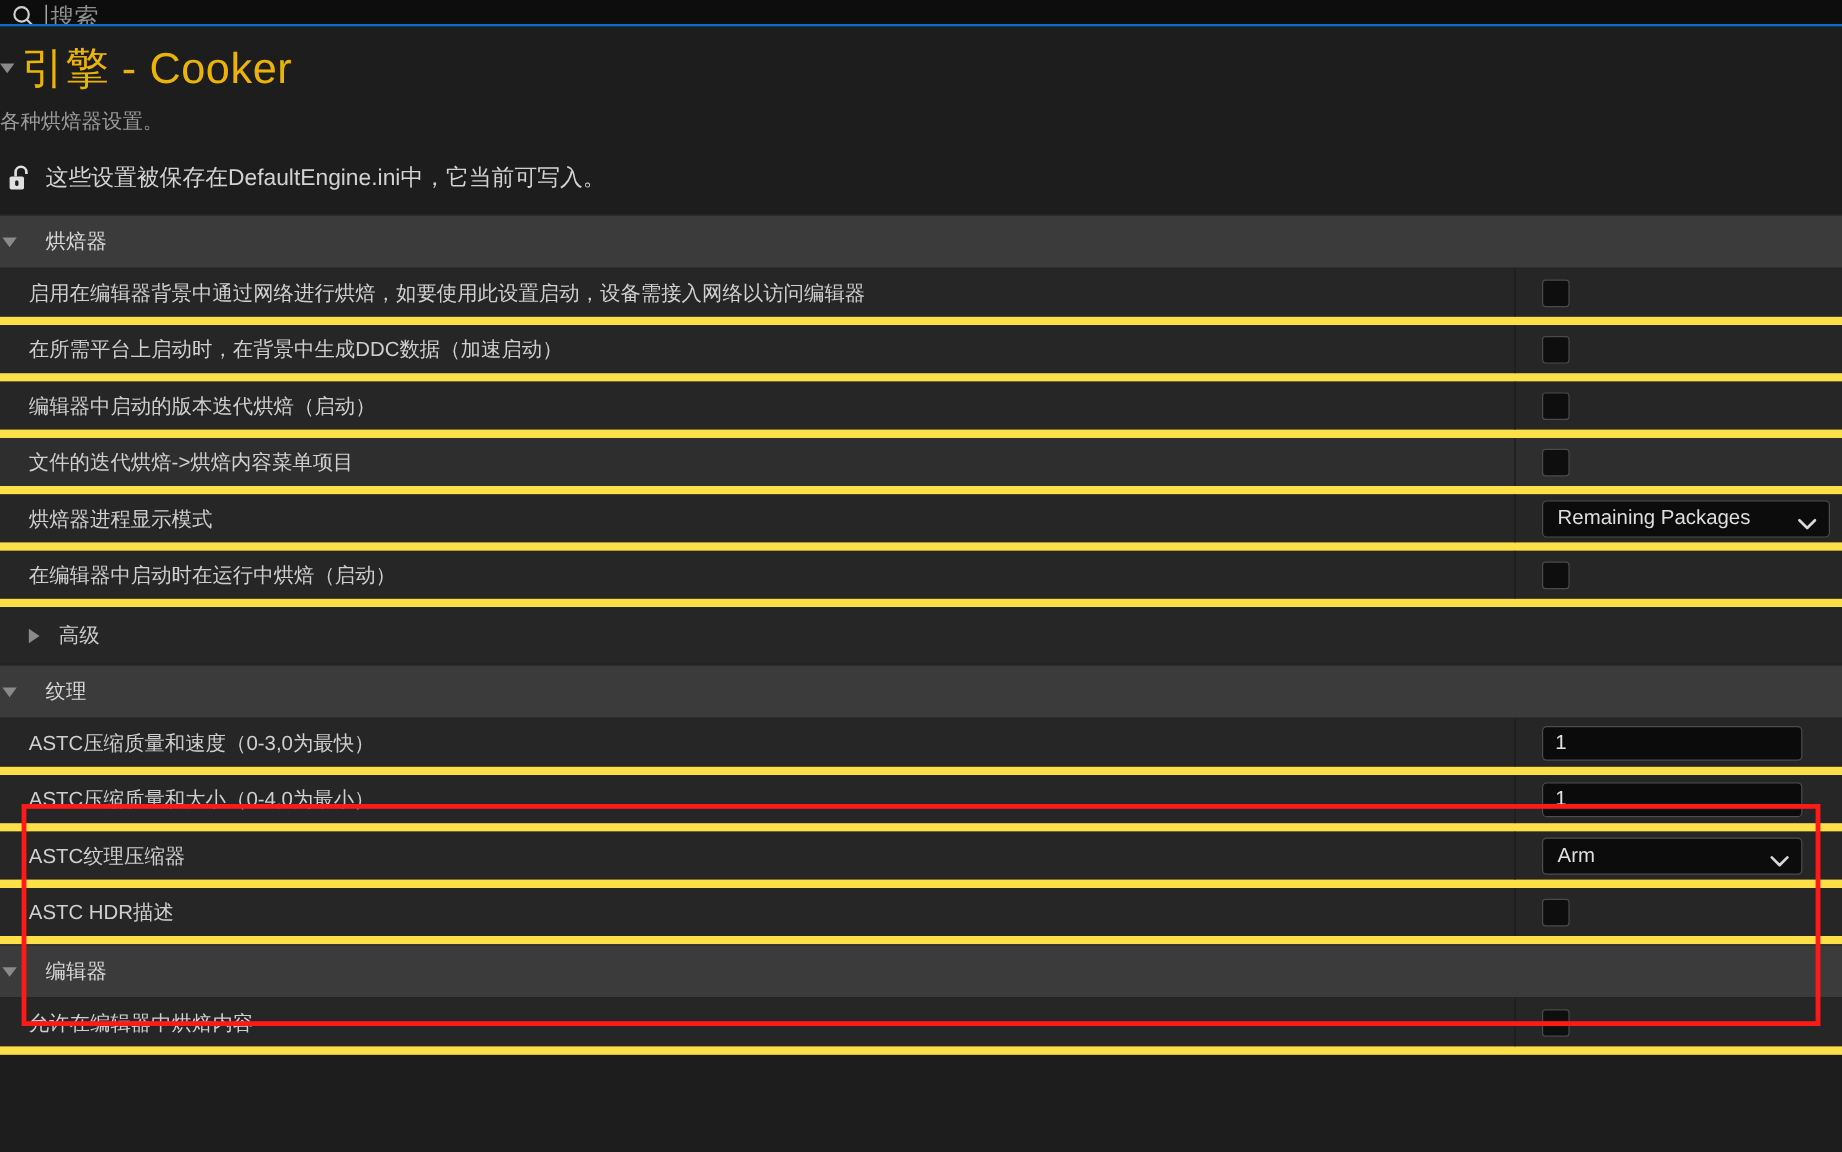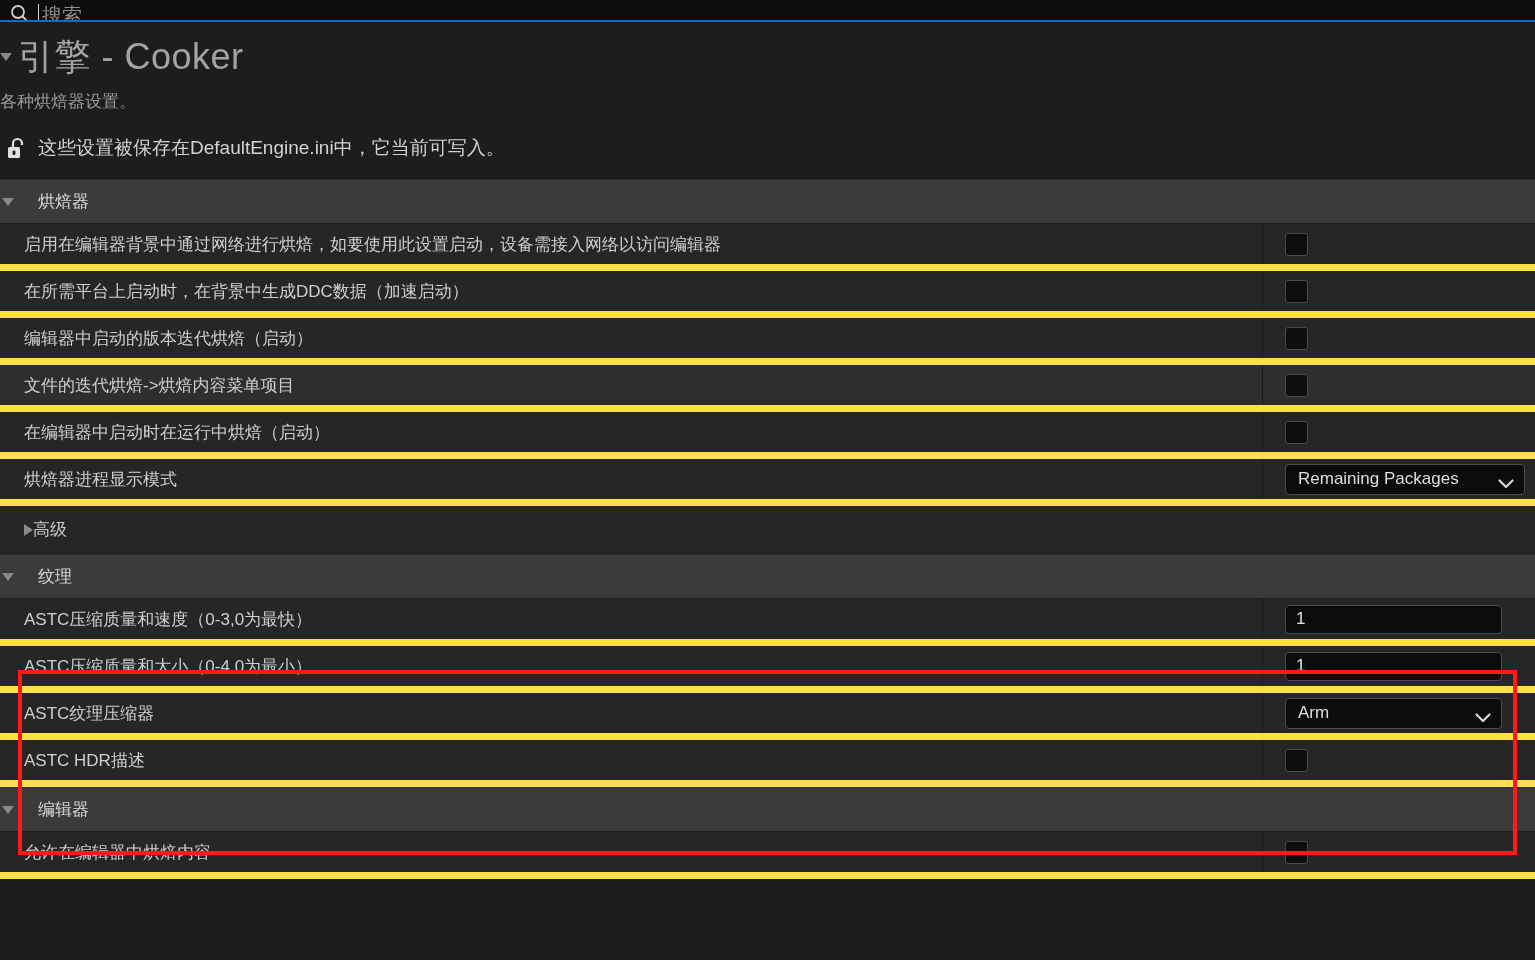--- a/index.html
+++ b/index.html
@@ -71,21 +71,21 @@
     border-bottom: 0;
   }
   .tri.right {
     border-left: 9px solid #8a8a8a;
     border-top: 6px solid transparent;
     border-bottom: 6px solid transparent;
     border-right: 0;
   }
   .page-title {
     font-size: 36px;
-    color: #a3a3a3;
+    color: #eab308;
     font-weight: 400;
     letter-spacing: 0.5px;
     line-height: 46px;
     margin-left: 6px;
   }
   .page-subtitle {
     font-size: 17px;
     color: #9a9a9a;
     margin: 10px 0 0 0;
   }
@@ -149,20 +149,21 @@
     display: flex;
     height: 48px;
     align-items: center;
     background: #262626;
     border-bottom: 1px solid #222222;
     padding-left: 24px;
   }
   .adv-row .label {
     font-size: 17px;
     color: #cacaca;
+    margin-left: 16px;
   }
 
   
   .checkbox {
     width: 23px; height: 23px;
     background: #0e0e0e;
     border: 1px solid #4a4a4a;
     border-radius: 3px;
   }
   .numinput {
@@ -261,36 +262,36 @@
         <span class="checkbox"></span>
       </span>
     </div>
     <div class="prop-row alt">
       <span class="name">文件的迭代烘焙-&gt;烘焙内容菜单项目</span>
       <span class="value">
         <span class="checkbox"></span>
       </span>
     </div>
     <div class="prop-row">
-      <span class="name">在编辑器中启动时在运行中烘焙（启动）</span>
-      <span class="value">
-        <span class="checkbox"></span>
-      </span>
-    </div>
-    <div class="prop-row">
       <span class="name">烘焙器进程显示模式</span>
       <span class="value">
         <span class="combo wide">
           <span>Remaining Packages</span>
           <span class="chev"><svg width="16" height="10" viewBox="0 0 16 10">
               <polyline points="1.5,1.5 8,8 14.5,1.5" fill="none" stroke="#d8d8d8" stroke-width="2.2" stroke-linecap="round" stroke-linejoin="round"></polyline>
             </svg></span>
         </span>
       </span>
     </div>
+    <div class="prop-row">
+      <span class="name">在编辑器中启动时在运行中烘焙（启动）</span>
+      <span class="value">
+        <span class="checkbox"></span>
+      </span>
+    </div>
     <div class="adv-row">
       <span class="tri right"></span>
       <span class="label">高级</span>
     </div>
     <div class="section-header">
       <span class="tri down"></span>
       <span class="label">纹理</span>
     </div>
     <div class="prop-row">
       <span class="name">ASTC压缩质量和速度（0-3,0为最快）</span>

